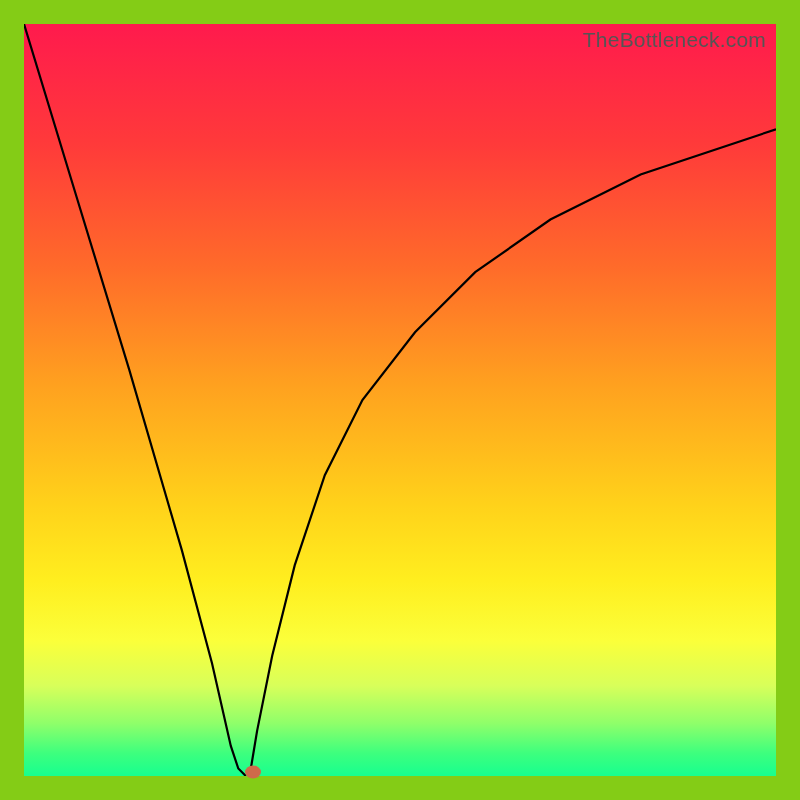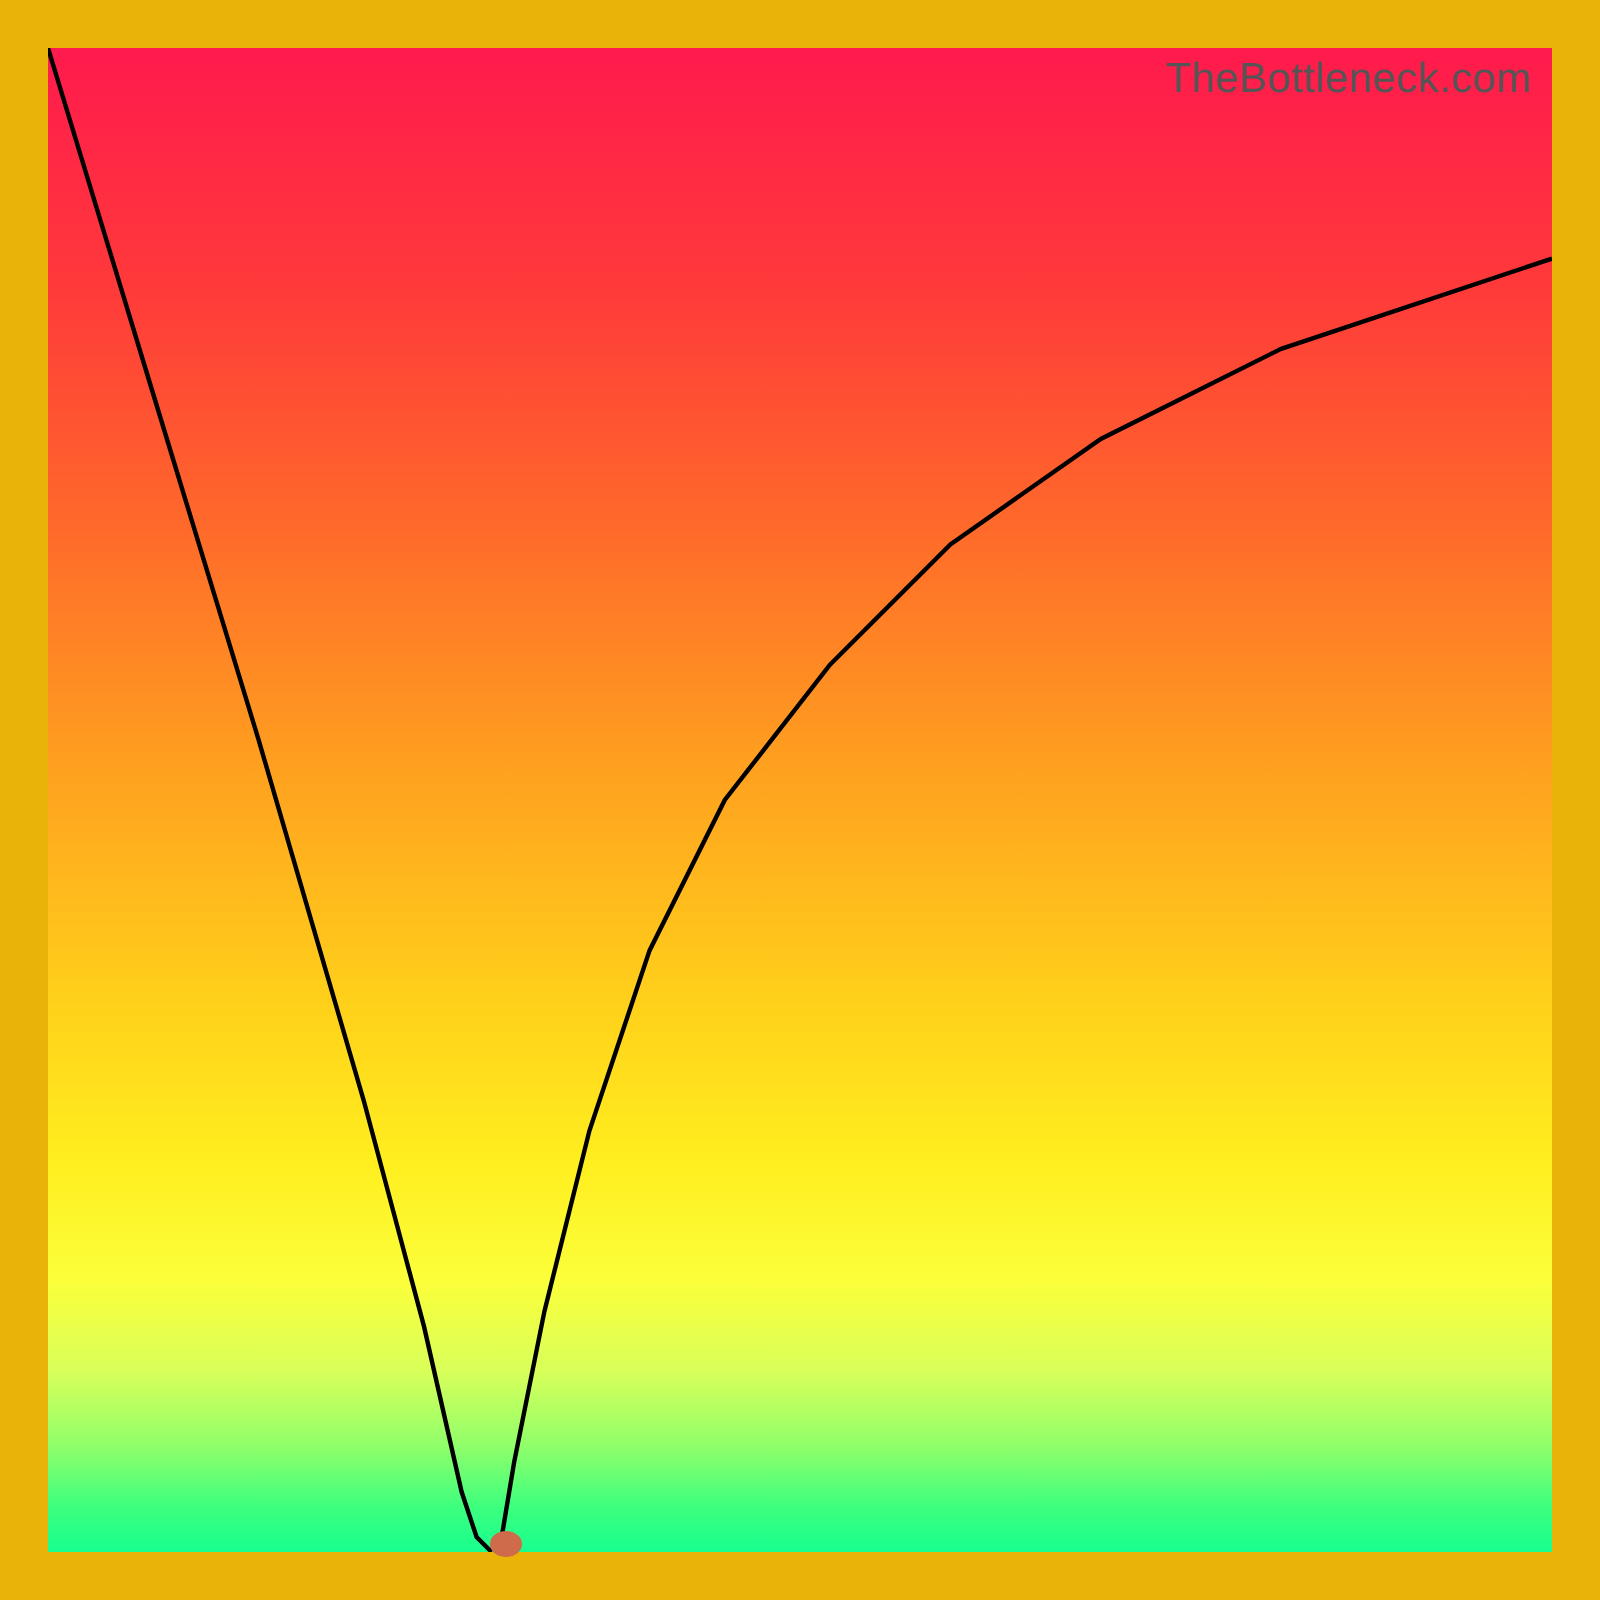--- a/index.html
+++ b/index.html
@@ -1,21 +1,21 @@
 <!DOCTYPE html>
 <html><head>
 <meta charset="utf-8">
 <style>
   * { margin: 0; padding: 0; box-sizing: border-box; }
   html, body { width: 800px; height: 800px; overflow: hidden; font-family: Arial, Helvetica, sans-serif; }
   .canvas {
     position: relative;
     width: 800px;
     height: 800px;
-    background: #eab308;
+    background: #84cc16;
   }
   .plot-area {
     position: absolute;
     left: 24px;
     top: 24px;
     width: 752px;
     height: 752px;
     background: linear-gradient(
       to bottom,
       #ff1a4d 0%,

